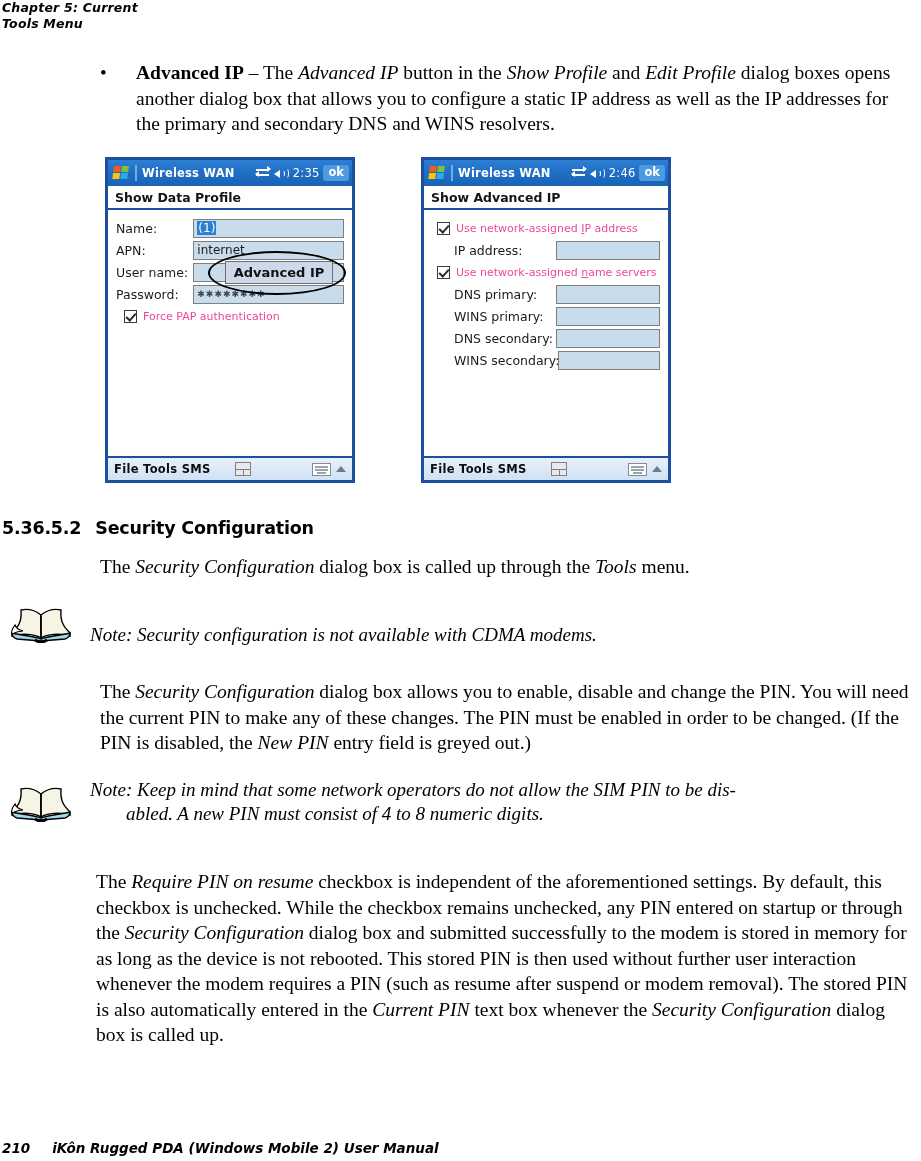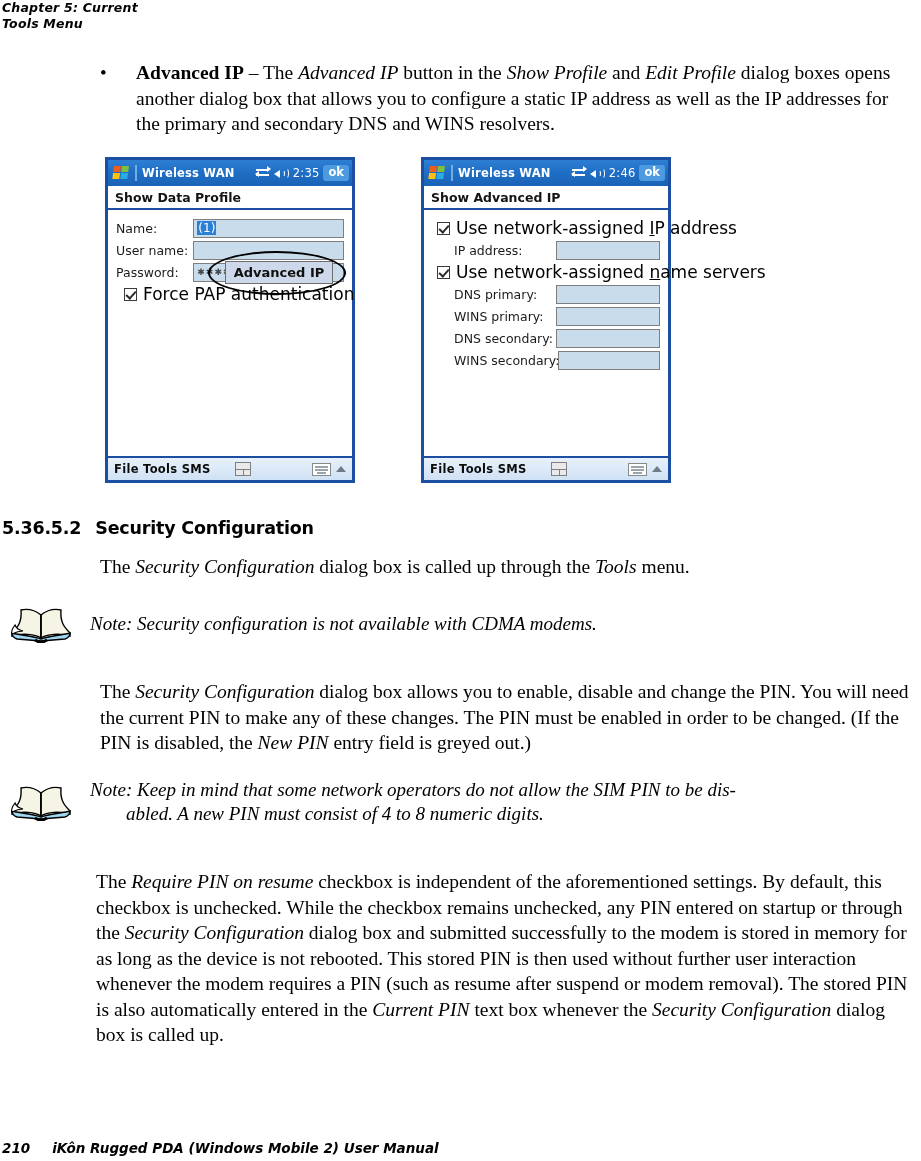--- a/index.html
+++ b/index.html
@@ -202,21 +202,21 @@
   }
   .chkbox.dark { border-color:#3a3a3a; }
   .chkbox.checked::after {
     content:"";
     position:absolute; left:3px; top:0px;
     width:4px; height:8px;
     border: solid #2a2a2a;
     border-width: 0 2px 2px 0;
     transform: rotate(42deg);
   }
-  .chk-label { font-size: 17px; color:#000000; white-space:nowrap; }
+  .chk-label { font-size: 11px; color:#ec4899; white-space:nowrap; }
   .chk-label u { text-decoration: underline; }
 
   .adv-btn {
     position:absolute;
     left: 117px; top: 51px;
     width: 108px; height: 23px;
     background: #cdd9ea;
     border: 1px solid #6d6d6d;
     box-sizing:border-box;
     display:flex; align-items:center; justify-content:center;
@@ -297,21 +297,21 @@
   .para i { font-style: italic; }
 
   .p-intro { left: 100px; top: 554px; width: 812px; }
   .p-body1 { left: 100px; top: 679px; width: 812px; }
   .p-body2 { left: 96px; top: 869px; width: 820px; }
 
   
   .note {
     position: absolute;
     display: flex;
-    align-items: center;
+    align-items: flex-end;
   }
   .note-1 { left: 8px; top: 601px; width: 900px; }
   .note-2 { left: 8px; top: 778px; width: 900px; }
   .note-icon { width: 72px; flex: 0 0 72px; padding-top: 2px; }
   .note-text {
     font-size: 19px;
     line-height: 24px;
     font-style: italic;
     padding-left: 10px;
   }
@@ -375,20 +375,24 @@
 
   <div class="pda-body">
 
     <div class="frm-row">
       <span class="frm-label" style="width:78px">Name:</span>
       <span class="frm-input" style="width:152px">
           <span class="sel-text">(1)</span>
         </span>
     </div>
 
+    <div class="frm-row">
+      <span class="frm-label" style="width:78px">APN:</span>
+      <span class="frm-input" style="width:152px">internet</span>
+    </div>
 
     <div class="frm-row">
       <span class="frm-label" style="width:78px">User name:</span>
       <span class="frm-input" style="width:152px"></span>
     </div>
 
     <div class="frm-row">
       <span class="frm-label" style="width:78px">Password:</span>
       <span class="frm-input" style="width:152px">
           <span class="pw-dots">✱✱✱✱✱✱✱✱</span>

